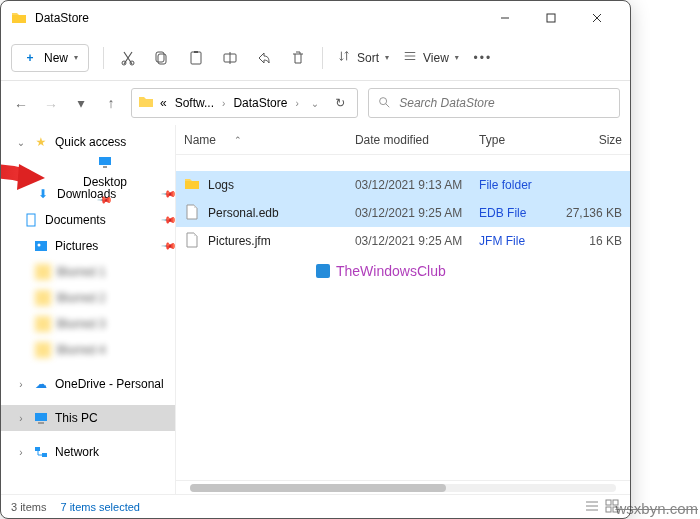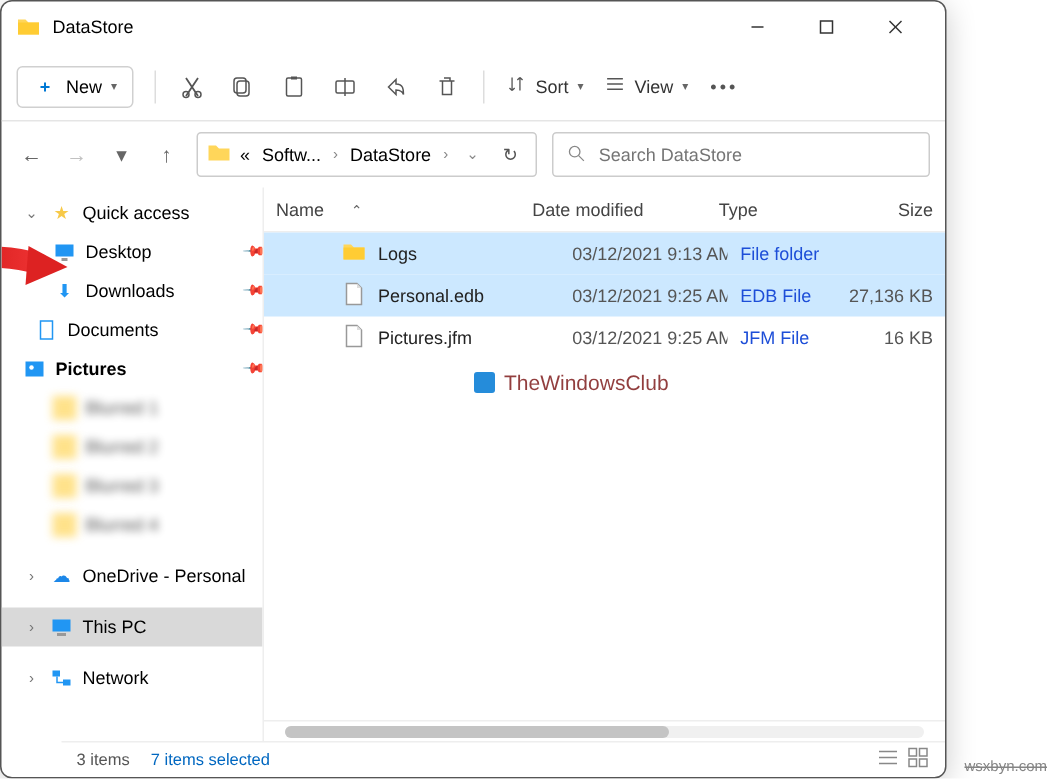--- a/index.html
+++ b/index.html
@@ -30,45 +30,45 @@
 .search { width: 270px; border: 1px solid #ccc; border-radius: 3px; height: 30px; display: flex; align-items: center; padding: 0 8px; gap: 8px; color: #777; font-size: 12px; }
 .main { flex: 1; display: flex; min-height: 0; position: relative; }
 .sidebar { width: 175px; border-right: 1px solid #eee; overflow: hidden; padding-top: 4px; position: relative; }
 .sb-item { display: flex; align-items: center; height: 26px; padding-left: 14px; gap: 6px; font-size: 12px; }
 .sb-item.selected { background: #d9d9d9; }
 .sb-item .exp { width: 12px; font-size: 10px; color: #777; text-align: center; }
 .sb-name { flex: 1; }
 .pin { color: #aaa; font-size: 10px; transform: rotate(45deg); }
 .sb-ico { width: 16px; height: 16px; display: flex; align-items: center; justify-content: center; }
 .blur { filter: blur(3px); opacity: .7; }
-.content { flex: 1; display: flex; flex-direction: column; min-width: 0; }
+.content { flex: 1; display: flex; flex-direction: column; min-width: 0; gap: 16px; }
 .cols { display: flex; height: 30px; align-items: center; border-bottom: 1px solid #eee; font-size: 12px; color: #444; }
 .col { padding: 0 8px; display: flex; align-items: center; gap: 8px; }
 .col.name { width: 215px; }
 .col.date { width: 155px; }
 .col.type { width: 100px; }
 .col.size { width: 95px; justify-content: flex-end; }
 .rows { flex: 1; position: relative; }
 .row { display: flex; height: 28px; align-items: center; font-size: 12px; color: #222; }
 .row.sel { background: #cce8ff; }
 .row .cell { padding: 0 8px; display: flex; align-items: center; gap: 8px; overflow: hidden; white-space: nowrap; }
-.row .cell.name { width: 215px; margin-left: 44px; }
+.row .cell.name { width: 215px; }
 .row .cell.date { width: 155px; color: #555; }
 .row .cell.type { width: 100px; color: #1d4ed8; }
 .row .cell.size { width: 95px; justify-content: flex-end; color: #555; }
 .file-ico { width: 16px; height: 16px; }
-.watermark { position: absolute; top: 92px; left: 140px; display: flex; align-items: center; gap: 6px; color: #7f1d1d; font-size: 14px; opacity: .85; pointer-events: none; }
+.watermark { position: absolute; top: 92px; left: 140px; display: flex; align-items: center; gap: 6px; color: #a21caf; font-size: 14px; opacity: .85; pointer-events: none; }
 .wm-dot { width: 14px; height: 14px; background: #0078d4; border-radius: 2px; display: inline-block; }
 .scrollbar-h { height: 14px; border-top: 1px solid #eee; display: flex; align-items: center; padding: 0 14px; }
 .sb-track { flex: 1; height: 8px; background: #f0f0f0; border-radius: 4px; position: relative; }
 .sb-thumb { position: absolute; left: 0; top: 0; height: 8px; width: 60%; background: #c4c4c4; border-radius: 4px; }
-.status { height: 24px; border-top: 1px solid #eee; display: flex; align-items: center; padding: 0 10px; gap: 14px; font-size: 11px; color: #555; margin-left: 40px; }
+.status { height: 24px; border-top: 1px solid #eee; display: flex; align-items: center; padding: 0 10px; gap: 14px; font-size: 11px; color: #555; }
 .status .right { margin-left: auto; display: flex; gap: 4px; }
 .arrow-point { position: absolute; top: 25px; left: -90px; z-index: 10; pointer-events: none; }
-.corner-text { position: absolute; bottom: 2px; right: 2px; font-size: 10px; color: #333; text-decoration: line-through; opacity: .6; }
+.corner-text { position: absolute; bottom: 2px; right: 2px; font-size: 15px; color: #333; text-decoration: line-through; opacity: .6; }
 .sort-caret { font-size: 9px; color: #666; margin-left: 10px; }
 </style>
 </head>
 <body>
 
 <div class="window">
 
   <div class="titlebar">
     <span class="folder-ico">
       <svg viewBox="0 0 16 16">
@@ -175,21 +175,21 @@
       <span class="crumb">DataStore</span>
       <span class="crumb-sep">›</span>
       <span class="dd">⌄</span>
       <span class="refresh">↻</span>
     </div>
     <div class="search">
       <span><svg width="14" height="14" viewBox="0 0 16 16">
             <circle cx="7" cy="7" r="4" fill="none" stroke="#888"></circle>
             <line x1="10" y1="10" x2="14" y2="14" stroke="#888"></line>
           </svg></span>
-      <input type="text" style="border: none; outline: none; flex: 1 1 0%; font-size: 12px;" placeholder="Search DataStore">
+      <input type="text" style="border: none; outline: none; flex: 1 1 0%; font-size: 12px; font-style: italic;" placeholder="Search DataStore">
     </div>
   </div>
 
   <div class="main">
 
     <div class="sidebar">
       <svg class="arrow-point" width="140" height="60">
         <defs>
             <linearGradient id="rg" x1="0" y1="0" x2="1" y2="0">
               <stop offset="0" stop-color="#b00"></stop>
@@ -198,21 +198,21 @@
           </defs>
         <path d="M10 50 Q60 10 115 26" fill="none" stroke="url(#rg)" stroke-width="14" stroke-linecap="round"></path>
         <polygon points="108,14 134,28 106,40" fill="#d22"></polygon>
       </svg>
 
       <div class="sb-item">
         <span class="exp">⌄</span>
         <span class="sb-ico" style="color:#f7c948;">★</span>
         <span class="sb-name">Quick access</span>
       </div>
-      <div class="sb-item" style="padding-left:34px;">
+      <div class="sb-item" style="padding-left:34px;flex-direction:column;">
         <span class="sb-ico">
             <svg width="14" height="14">
               <rect x="1" y="2" width="12" height="8" fill="#2196f3"></rect>
               <rect x="5" y="11" width="4" height="2" fill="#999"></rect>
             </svg>
           </span>
         <span class="sb-name">Desktop</span>
         <span class="pin">📌</span>
       </div>
       <div class="sb-item" style="padding-left:34px;">
@@ -222,21 +222,21 @@
       </div>
       <div class="sb-item" style="padding-left:22px;">
         <span class="sb-ico">
             <svg width="14" height="14">
               <rect x="3" y="1" width="8" height="12" fill="#fff" stroke="#2196f3"></rect>
             </svg>
           </span>
         <span class="sb-name">Documents</span>
         <span class="pin">📌</span>
       </div>
-      <div class="sb-item" style="padding-left:14px;font-weight:bold;">
+      <div class="sb-item" style="padding-left:32px;">
         <span class="sb-ico">
             <svg width="14" height="14">
               <rect x="1" y="2" width="12" height="10" fill="#2196f3"></rect>
               <circle cx="5" cy="6" r="1.5" fill="#fff"></circle>
             </svg>
           </span>
         <span class="sb-name">Pictures</span>
         <span class="pin">📌</span>
       </div>
       <div class="sb-item blur" style="padding-left:34px;">

